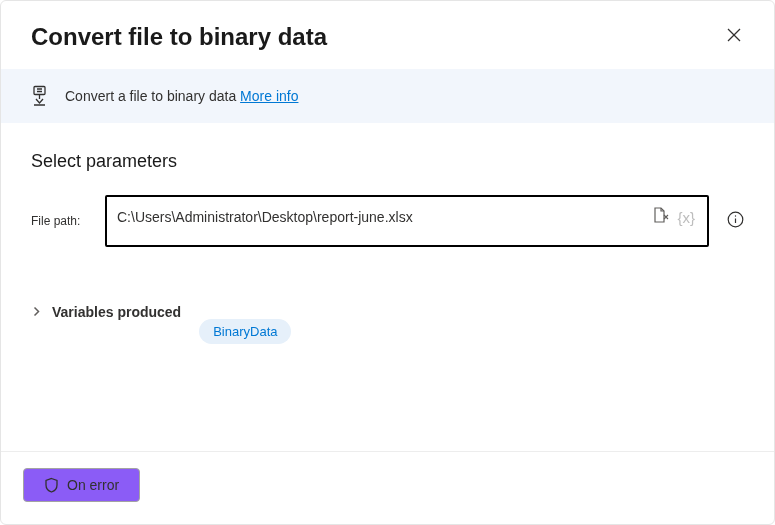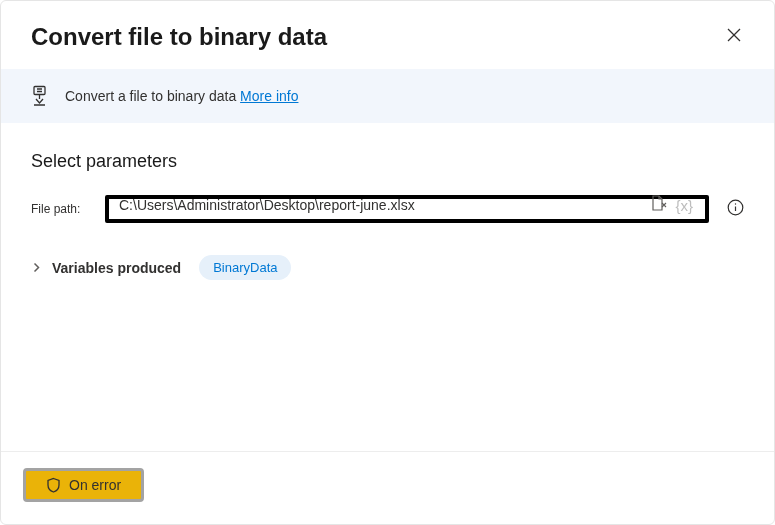--- a/index.html
+++ b/index.html
@@ -74,24 +74,24 @@
     }
     .field-label {
       font-size: 12px;
       color: #323130;
       min-width: 64px;
     }
     .input-wrapper {
       flex: 1;
       display: flex;
       align-items: center;
-      border: 4px solid #000000;
+      border: 2px solid #000000;
       border-radius: 2px;
       background: #fff;
-      height: 28px;
+      height: 52px;
       padding: 0 6px 8px 10px;
     }
     .text-input {
       flex: 1;
       border: none;
       outline: none;
       font-size: 14px;
       color: #323130;
       background: transparent;
       font-family: inherit;
@@ -135,20 +135,21 @@
       font-weight: 600;
     }
     .var-pill {
       background: #e6f0fa;
       color: #0078d4;
       font-size: 13px;
       padding: 5px 14px;
       border-radius: 14px;
       margin-left: 8px;
       cursor: pointer;
+      margin-top: 40px;
     }
     .footer {
       display: flex;
       align-items: center;
       justify-content: space-between;
       padding: 16px 22px 22px 22px;
       border-top: 1px solid #ededed;
     }
     .footer-left, .footer-right {
       display: flex;
@@ -159,22 +160,22 @@
       padding: 0 20px;
       border-radius: 4px;
       font-size: 14px;
       cursor: pointer;
       display: flex;
       align-items: center;
       gap: 8px;
       font-family: inherit;
     }
     .btn-secondary {
-      background: #eab308;
-      border: 3px solid #a3a3a3;
+      background: #8b5cf6;
+      border: 1px solid #a3a3a3;
       color: #323130;
     }
     .btn-primary {
       background: #0078d4;
       border: 1px solid #0078d4;
       color: #fff;
       font-weight: 600;
       padding: 0 28px;
     }
     .btn-cancel {

